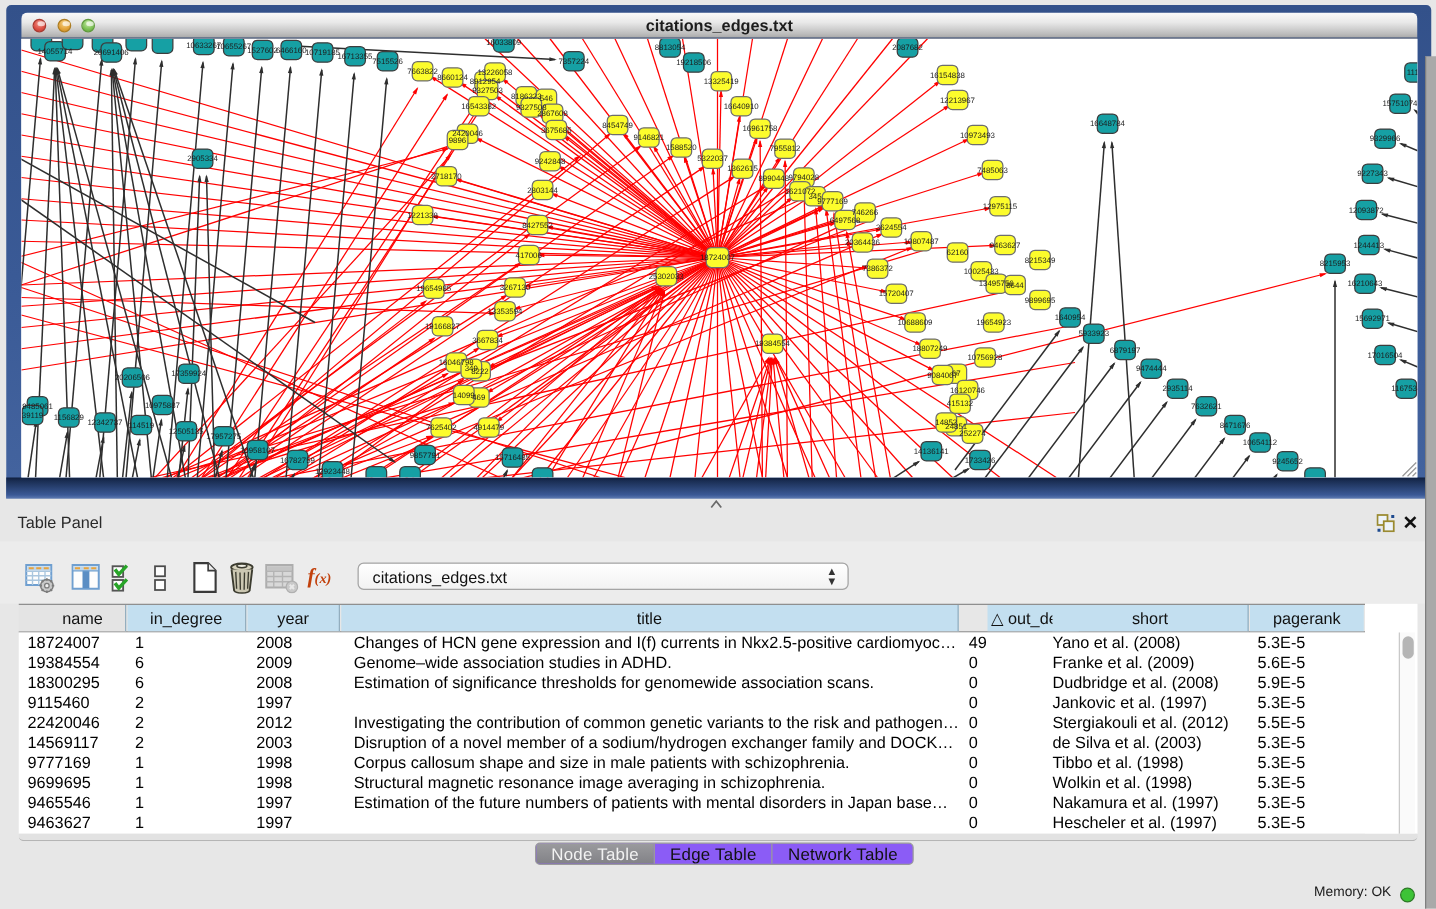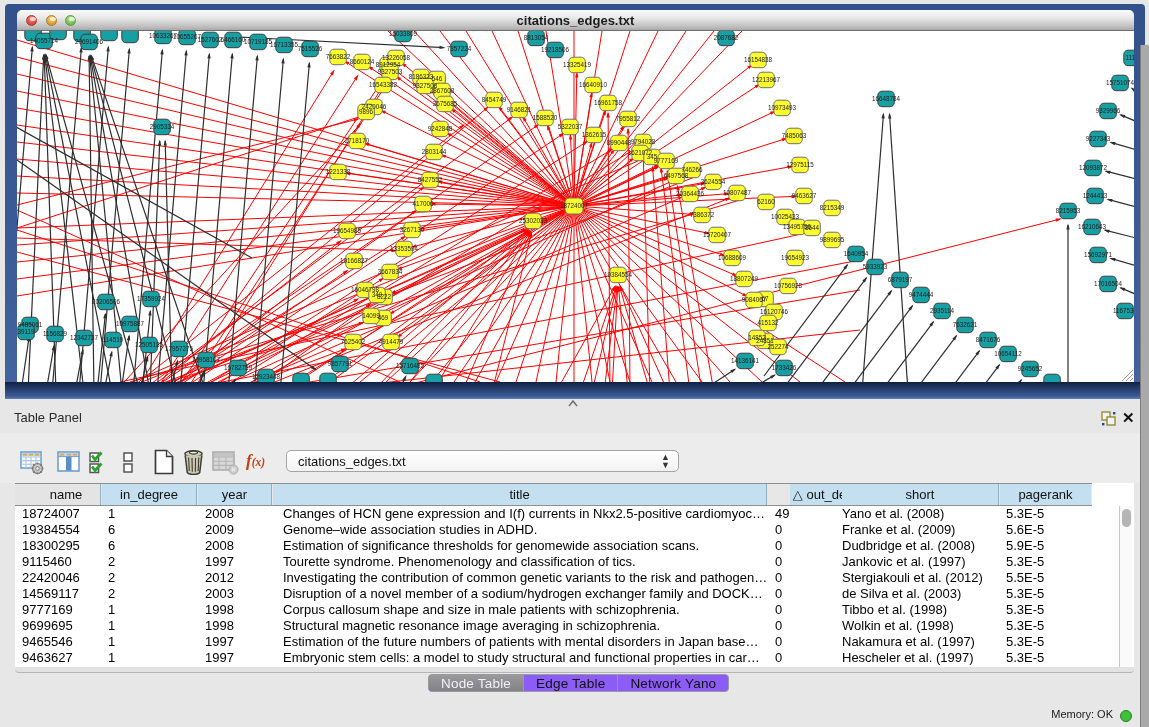--- a/index.html
+++ b/index.html
@@ -871,21 +871,20 @@
       <span class="c2">2008</span>
       <span class="c3">Estimation of significance thresholds for genomewide association scans.</span>
       <span class="c4">0</span>
       <span class="c5">Dudbridge et al. (2008)</span>
       <span class="c6">5.9E-5</span>
     </div>
 <div class="row" style="top:48px">
       <span class="c0">9115460</span>
       <span class="c1">2</span>
       <span class="c2">1997</span>
-      <span class="c3">Tourette syndrome. Phenomenology and classification of tics.</span>
       <span class="c4">0</span>
       <span class="c5">Jankovic et al. (1997)</span>
       <span class="c6">5.3E-5</span>
     </div>
 <div class="row" style="top:64px">
       <span class="c0">22420046</span>
       <span class="c1">2</span>
       <span class="c2">2012</span>
       <span class="c3">Investigating the contribution of common genetic variants to the risk and pathogen…</span>
       <span class="c4">0</span>
@@ -925,29 +924,28 @@
       <span class="c2">1997</span>
       <span class="c3">Estimation of the future numbers of patients with mental disorders in Japan base…</span>
       <span class="c4">0</span>
       <span class="c5">Nakamura et al. (1997)</span>
       <span class="c6">5.3E-5</span>
     </div>
 <div class="row" style="top:144px">
       <span class="c0">9463627</span>
       <span class="c1">1</span>
       <span class="c2">1997</span>
-      <span class="c3">Embryonic stem cells: a model to study structural and functional properties in car…</span>
       <span class="c4">0</span>
       <span class="c5">Hescheler et al. (1997)</span>
       <span class="c6">5.3E-5</span>
     </div>
 </div>
 <div class="abs" id="vsb">
     <div class="thumb"></div>
   </div>
 <div class="abs" id="panel-bottom"></div>
 <div class="abs" id="tabs">
   <div class="tab sel">Node Table</div>
   <div class="tab mid">Edge Table</div>
-  <div class="tab">Network Yano</div>
+  <div class="tab">Network Table</div>
 </div>
 <div class="abs" id="mem">Memory: OK</div>
 <div class="abs" id="memdot"></div>
 
 </body></html>

